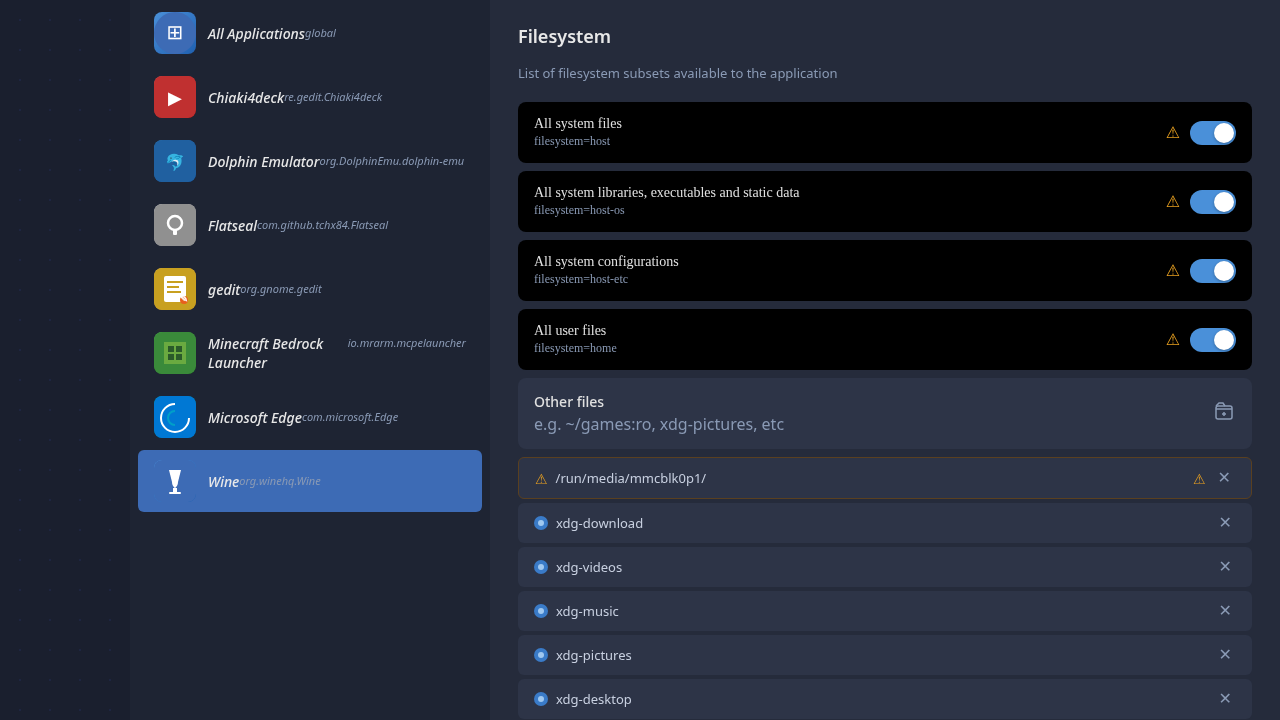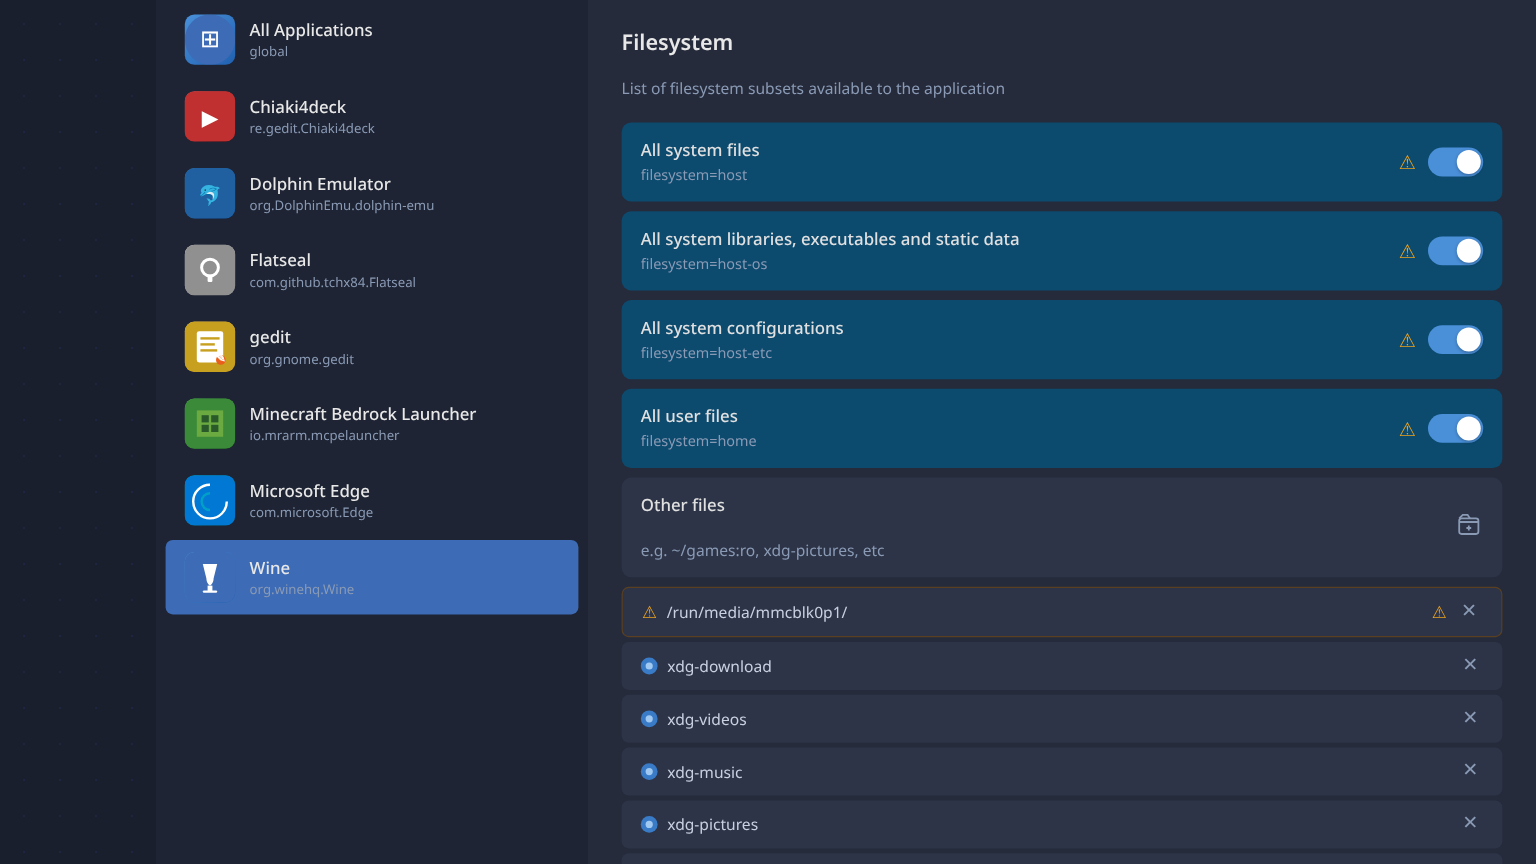--- a/index.html
+++ b/index.html
@@ -60,21 +60,22 @@
       overflow: hidden;
     }
 
     .app-icon svg {
       width: 42px;
       height: 42px;
     }
 
     .app-info {
       display: flex;
-      flex-direction: column;
+      flex-direction: row;
+      font-style: italic;
     }
 
     .app-name {
       font-size: 14px;
       font-weight: 500;
       color: #e8e8e8;
     }
 
     .app-id {
       font-size: 11px;
@@ -98,27 +99,28 @@
       margin-bottom: 16px;
     }
 
     .section-subtitle {
       font-size: 13px;
       color: #8a9ab5;
       margin-bottom: 20px;
     }
 
     .permission-card {
-      background-color: #0c4a6e;
+      background-color: #000000;
       border-radius: 8px;
       padding: 14px 16px;
       margin-bottom: 8px;
       display: flex;
       align-items: center;
       justify-content: space-between;
+      font-family: Liberation Serif, serif;
     }
 
     .permission-info {
       display: flex;
       flex-direction: column;
     }
 
     .permission-label {
       font-size: 14px;
       color: #e0e0e0;
@@ -188,23 +190,23 @@
       flex-direction: column;
     }
 
     .other-files-label {
       font-size: 14px;
       color: #e0e0e0;
       font-weight: 500;
     }
 
     .other-files-sub {
-      font-size: 13px;
+      font-size: 16px;
       color: #8a9ab5;
-      margin-top: 18px;
+      margin-top: 2px;
     }
 
     .add-folder-btn {
       background: none;
       border: none;
       cursor: pointer;
       color: #8a9ab5;
       font-size: 18px;
       padding: 2px;
     }

